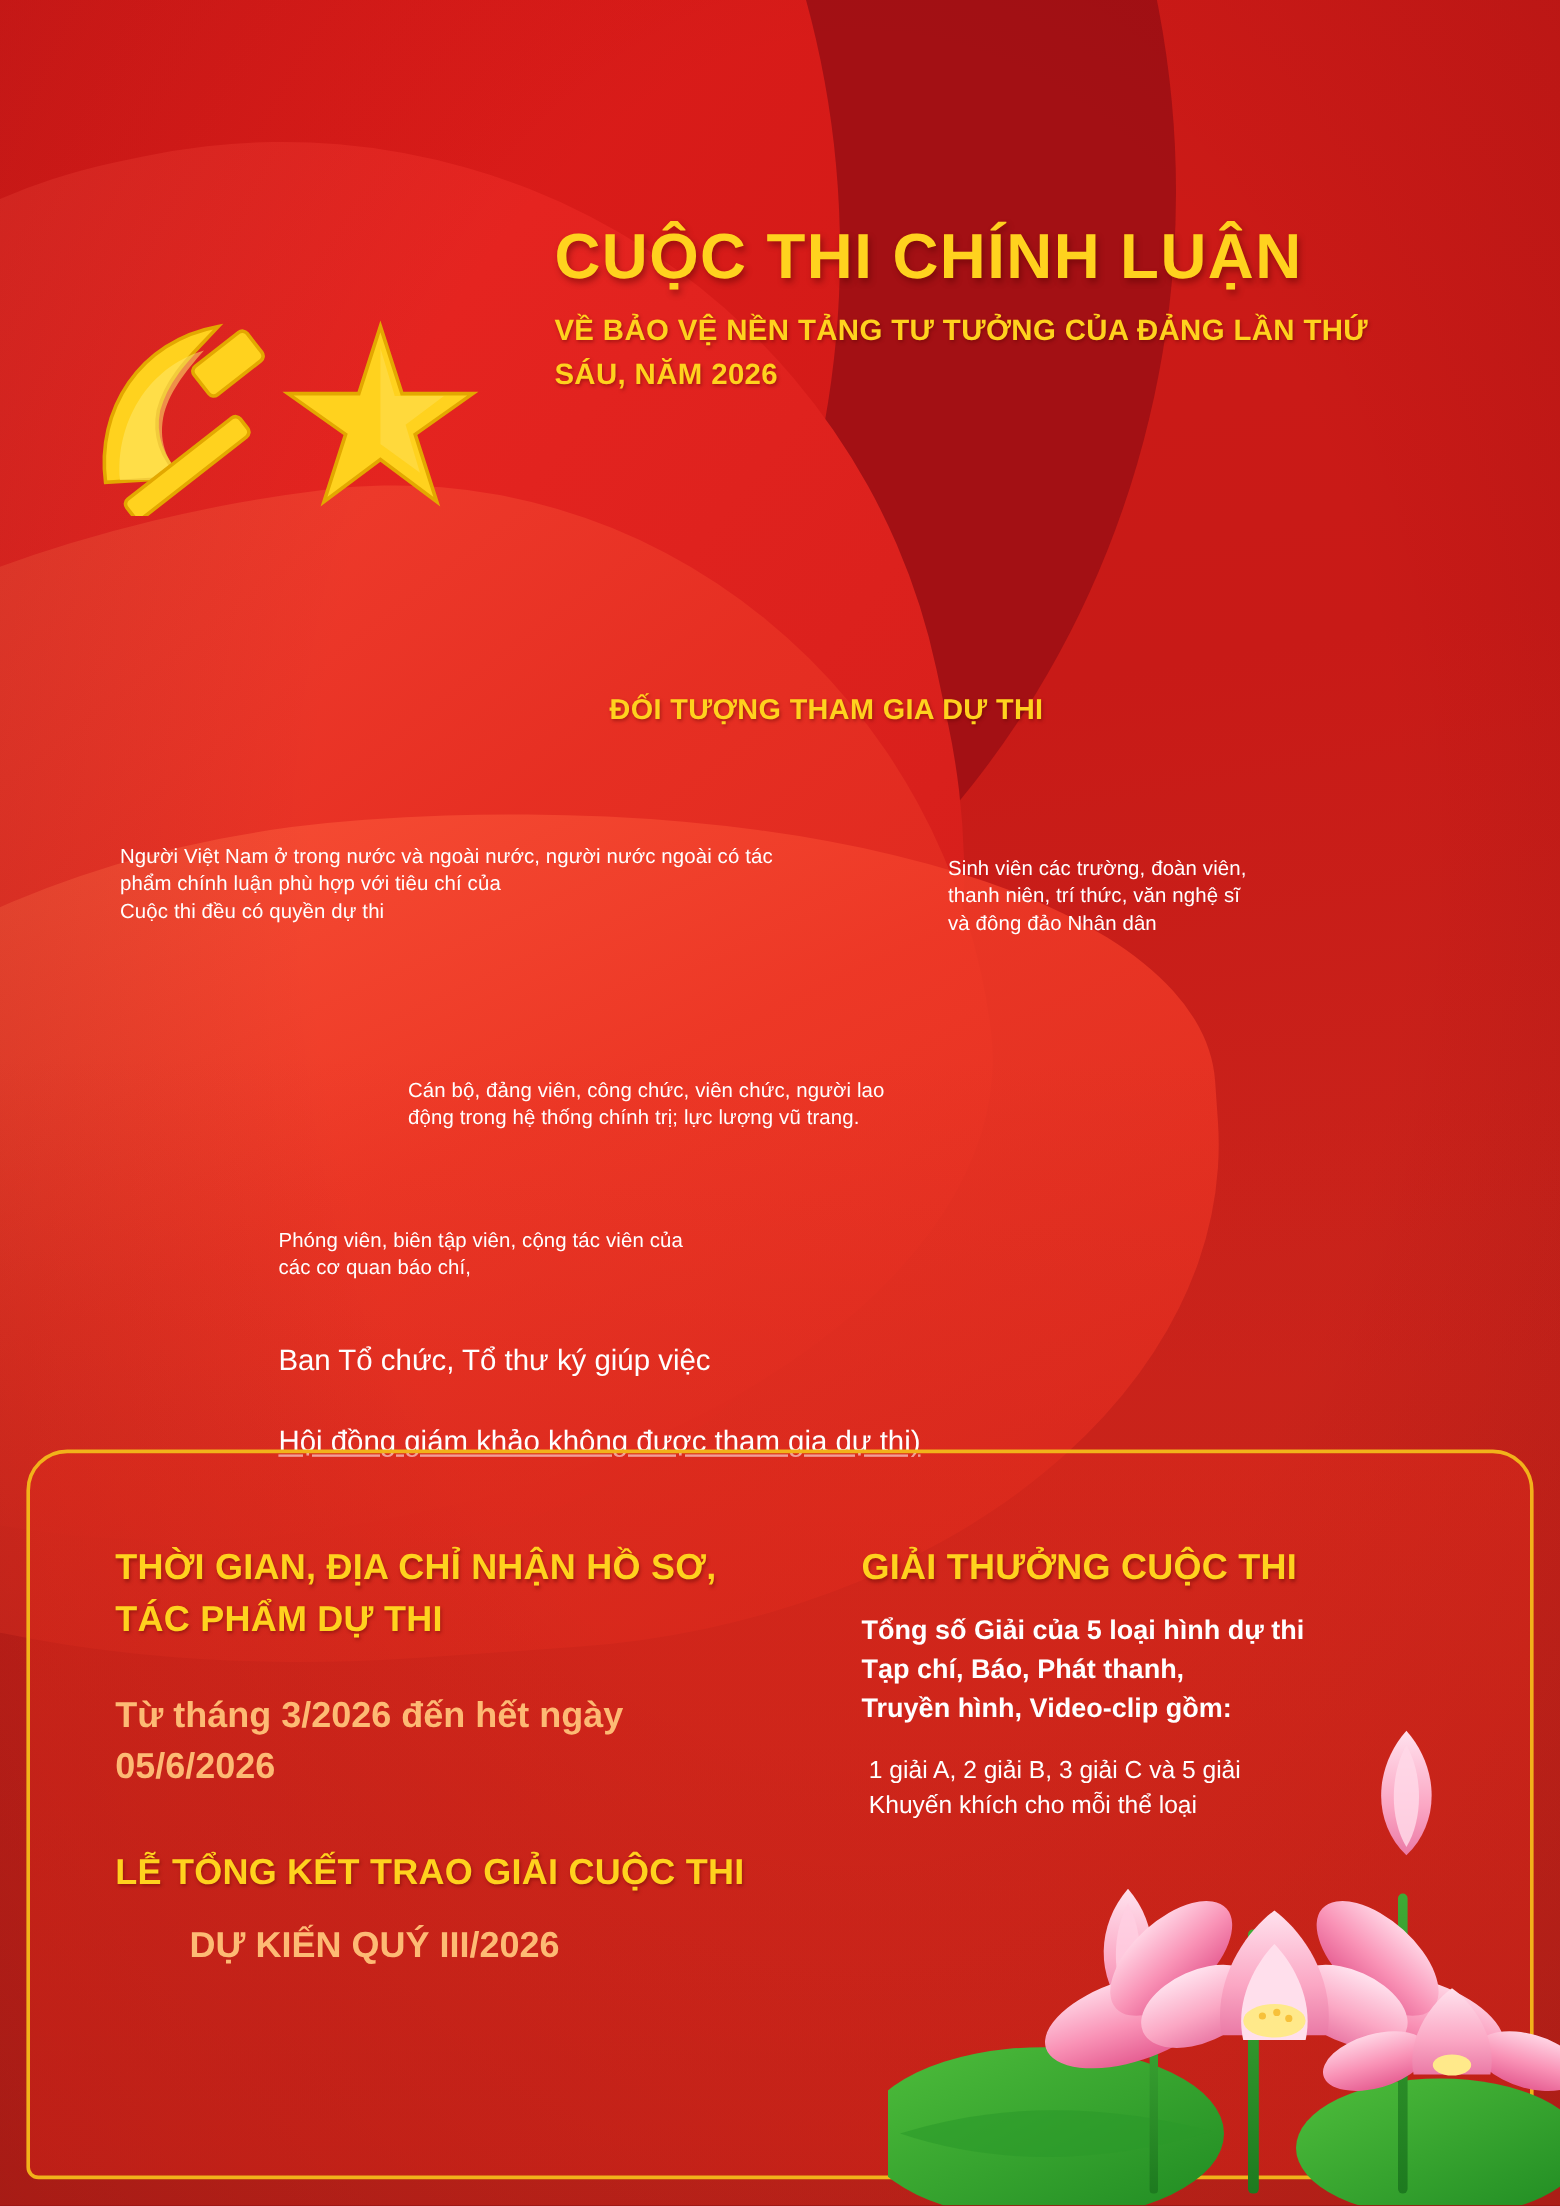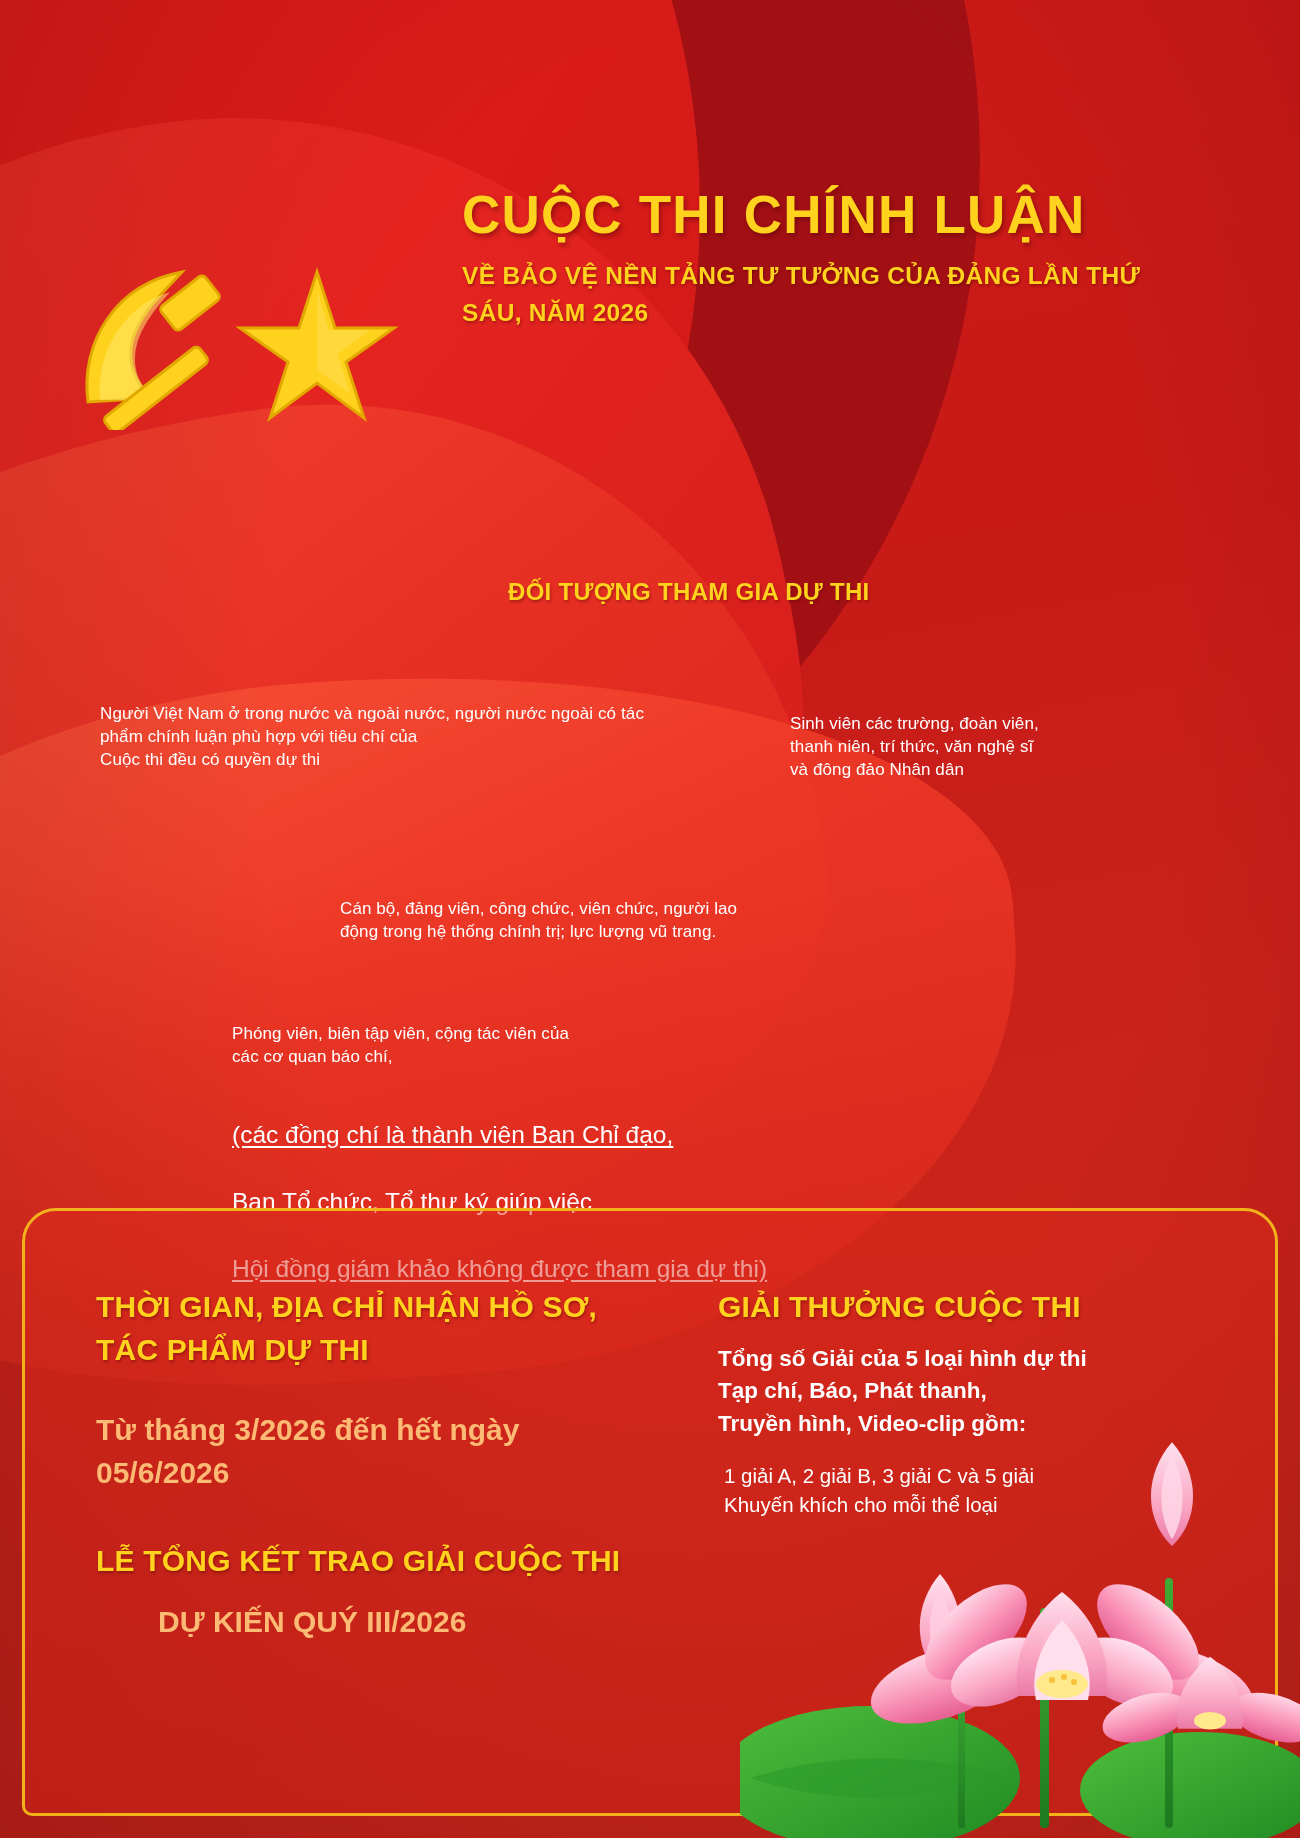--- a/index.html
+++ b/index.html
@@ -312,21 +312,20 @@
 Cuộc thi đều có quyền dự thi</div>
   <div class="p-text p2">Sinh viên các trường, đoàn viên,
 thanh niên, trí thức, văn nghệ sĩ
 và đông đảo Nhân dân</div>
   <div class="p-text p3">Cán bộ, đảng viên, công chức, viên chức, người lao
 động trong hệ thống chính trị; lực lượng vũ trang.</div>
   <div class="p-text p4"> Phóng viên, biên tập viên, cộng tác viên của
 các cơ quan báo chí,</div>
 
   <div class="underlined">
-    <div class="u">(các đồng chí là thành viên Ban Chỉ đạo,</div>
     <div>Ban Tổ chức, Tổ thư ký giúp việc</div>
     <div class="u">Hội đồng giám khảo không được tham gia dự thi)</div>
   </div>
 
   <div class="bottom-panel"></div>
 
   <div class="col-left">
     <div class="sec-heading">THỜI GIAN, ĐỊA CHỈ NHẬN HỒ SƠ,
 TÁC PHẨM DỰ THI</div>
     <div class="sec-body m1">Từ tháng 3/2026 đến hết ngày 05/6/2026</div>

